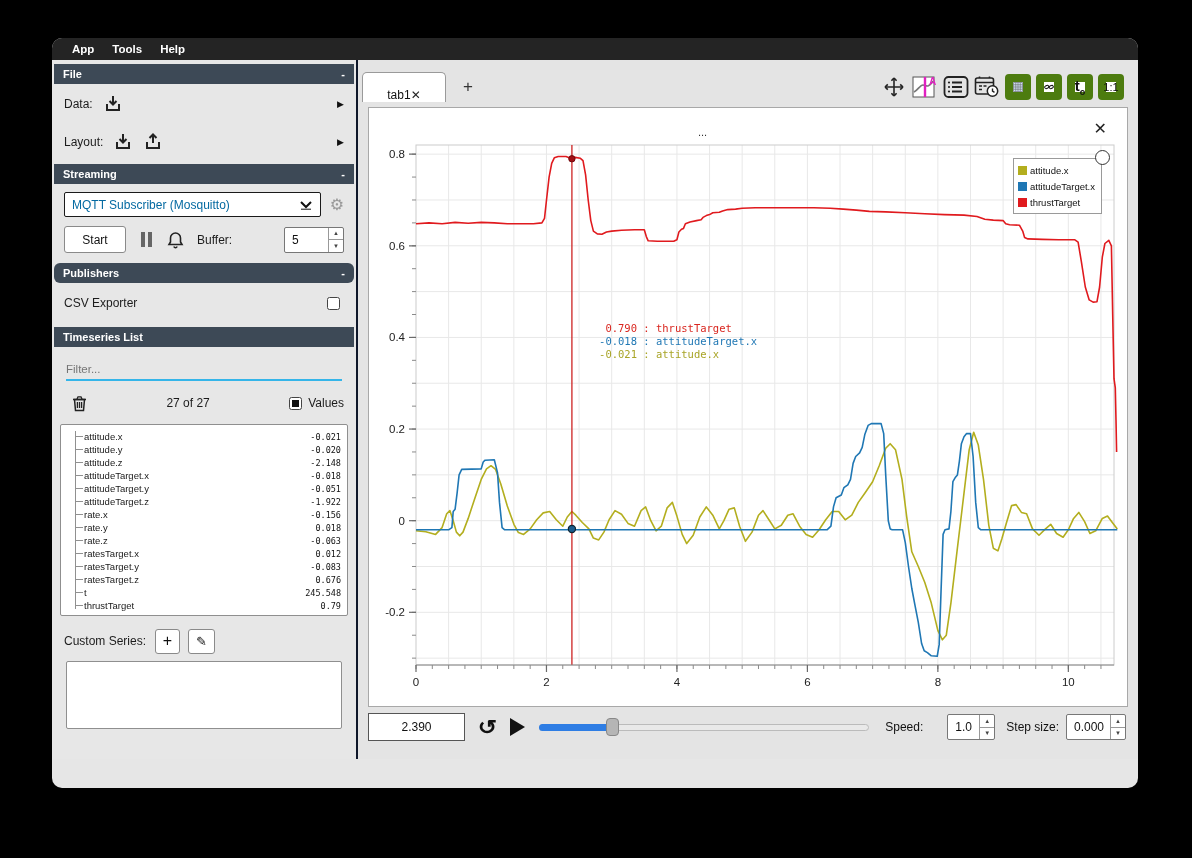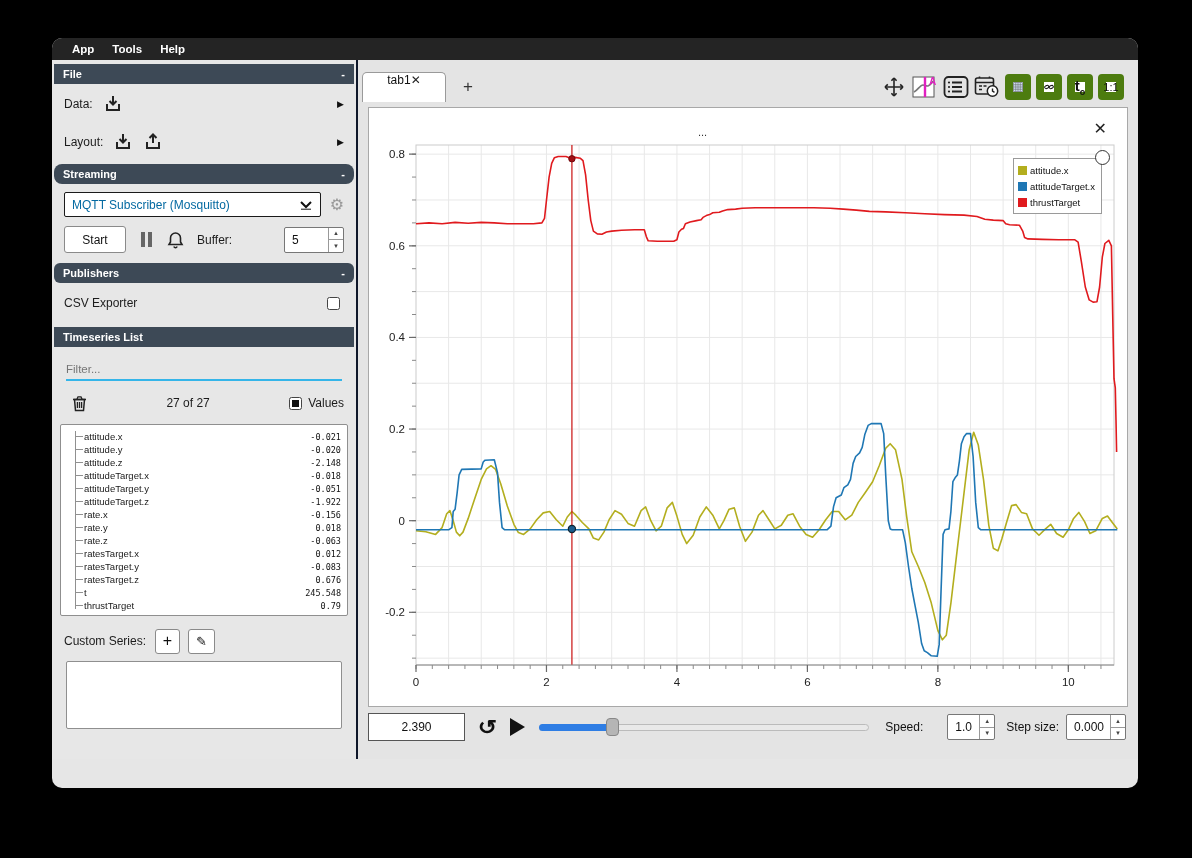--- a/index.html
+++ b/index.html
@@ -38,21 +38,21 @@
   .tree { position:relative; padding-left:17px; }
   .tree .vline { position:absolute; left:8px; top:1px; width:1px; background:#909090; }
   .trow { position:relative; height:13px; display:flex; align-items:center; }
   .trow::before { content:""; position:absolute; left:-9px; top:6px; width:8px; height:1px; background:#909090; }
   .trow .tname { font-size:9.5px; color:#1a1a1a; }
   .trow .tval { margin-left:auto; font-family:"DejaVu Sans Mono",monospace; font-size:8.5px; color:#111; }
   .csbox { margin:7px 14px 0 14px; height:68px; background:#fff; border:1px solid #8f8f8f; border-radius:2px; }
   
   .main { flex:1; background:#e4e4e4; position:relative; }
   .tabbar { position:absolute; left:4px; top:12px; right:6px; height:30px; display:flex; align-items:center; }
-  .tab { width:84px; height:30px; background:#fff; border:1px solid #9a9a9a; border-bottom:none; border-radius:5px 5px 0 0; display:flex; align-items:flex-start; justify-content:center; }
+  .tab { width:84px; height:30px; background:#fff; border:1px solid #9a9a9a; border-bottom:none; border-radius:5px 5px 0 0; display:flex; align-items:flex-end; justify-content:center; }
   .tab .tl { font-size:12px; color:#111; }
   .tab .tx { font-size:12px; color:#222; }
   .addtab { font-size:17px; color:#333; margin-left:17px; }
   .ptools { margin-left:auto; display:flex; gap:5px; align-items:center; margin-right:8px; }
   .tbtn { width:26px; height:26px; display:flex; align-items:center; justify-content:center; border-radius:4px; }
   .tbtn.toggle { border:8px solid #4d7c0f; background:#fff; }
   .tbtn.toggle.on { background:#cfe2f6; }
   .tbtn .t0 { font-size:15px; color:#111; font-weight:bold; }
   .tbtn .t0 sub { font-size:9px; }
   .tbtn .ratio { font-size:11px; color:#111; }
@@ -114,21 +114,21 @@
         </span>
         <span class="icbtn">
           <svg width="20" height="18" viewBox="0 0 20 18">
               <path d="M4 9 v6 h12 v-6" fill="none" stroke="#222" stroke-width="2"></path>
               <path d="M10 10 v-8 M6.5 5 l3.5-3.5 3.5 3.5" fill="none" stroke="#222" stroke-width="2"></path>
             </svg>
         </span>
         <span class="spacer"></span>
         <span class="arr">▶</span>
       </div>
-      <div class="sect" style="margin-top:6px;border-radius:8px;">
+      <div class="sect" style="margin-top:6px;">
         <span>Streaming</span>
         <span>-</span>
       </div>
       <div class="row" style="height:25px; margin-top:8px;">
         <div class="combo">
           <span>MQTT Subscriber (Mosquitto)</span>
           <svg width="14" height="10" viewBox="0 0 14 10">
               <path d="M2 2 l5 5 5-5" fill="none" stroke="#111" stroke-width="2"></path>
               <path d="M2 9.2 h10" stroke="#111" stroke-width="1"></path>
             </svg>
@@ -333,20 +333,25 @@
               <span class="llab">attitude.x</span>
             </div>
             <div class="lrow">
               <span class="lsw" style="background: rgb(31, 119, 180);"></span>
               <span class="llab">attitudeTarget.x</span>
             </div>
             <div class="lrow">
               <span class="lsw" style="background: rgb(224, 26, 30);"></span>
               <span class="llab">thrustTarget</span>
             </div>
+          </div>
+        <div class="tooltip" id="tooltip">
+            <div style="color: rgb(217, 38, 31);"><span class="tv">0.790</span><span> : thrustTarget</span></div>
+            <div style="color: rgb(31, 119, 180);"><span class="tv">-0.018</span><span> : attitudeTarget.x</span></div>
+            <div style="color: rgb(168, 164, 38);"><span class="tv">-0.021</span><span> : attitude.x</span></div>
           </div>
         <svg id="chart" width="760" height="566" style="position:absolute; left:0; top:34px;">
             <rect x="47" y="3" width="698" height="520" fill="#ffffff" stroke="none"></rect>
             <line x1="79.61682242990655" y1="3" x2="79.61682242990655" y2="523" stroke="#e8e8e8" stroke-width="1"></line>
             <line x1="112.2336448598131" y1="3" x2="112.2336448598131" y2="523" stroke="#e8e8e8" stroke-width="1"></line>
             <line x1="144.85046728971963" y1="3" x2="144.85046728971963" y2="523" stroke="#e8e8e8" stroke-width="1"></line>
             <line x1="177.4672897196262" y1="3" x2="177.4672897196262" y2="523" stroke="#e8e8e8" stroke-width="1"></line>
             <line x1="210.08411214953273" y1="3" x2="210.08411214953273" y2="523" stroke="#e8e8e8" stroke-width="1"></line>
             <line x1="242.70093457943926" y1="3" x2="242.70093457943926" y2="523" stroke="#e8e8e8" stroke-width="1"></line>
             <line x1="275.3177570093458" y1="3" x2="275.3177570093458" y2="523" stroke="#e8e8e8" stroke-width="1"></line>

